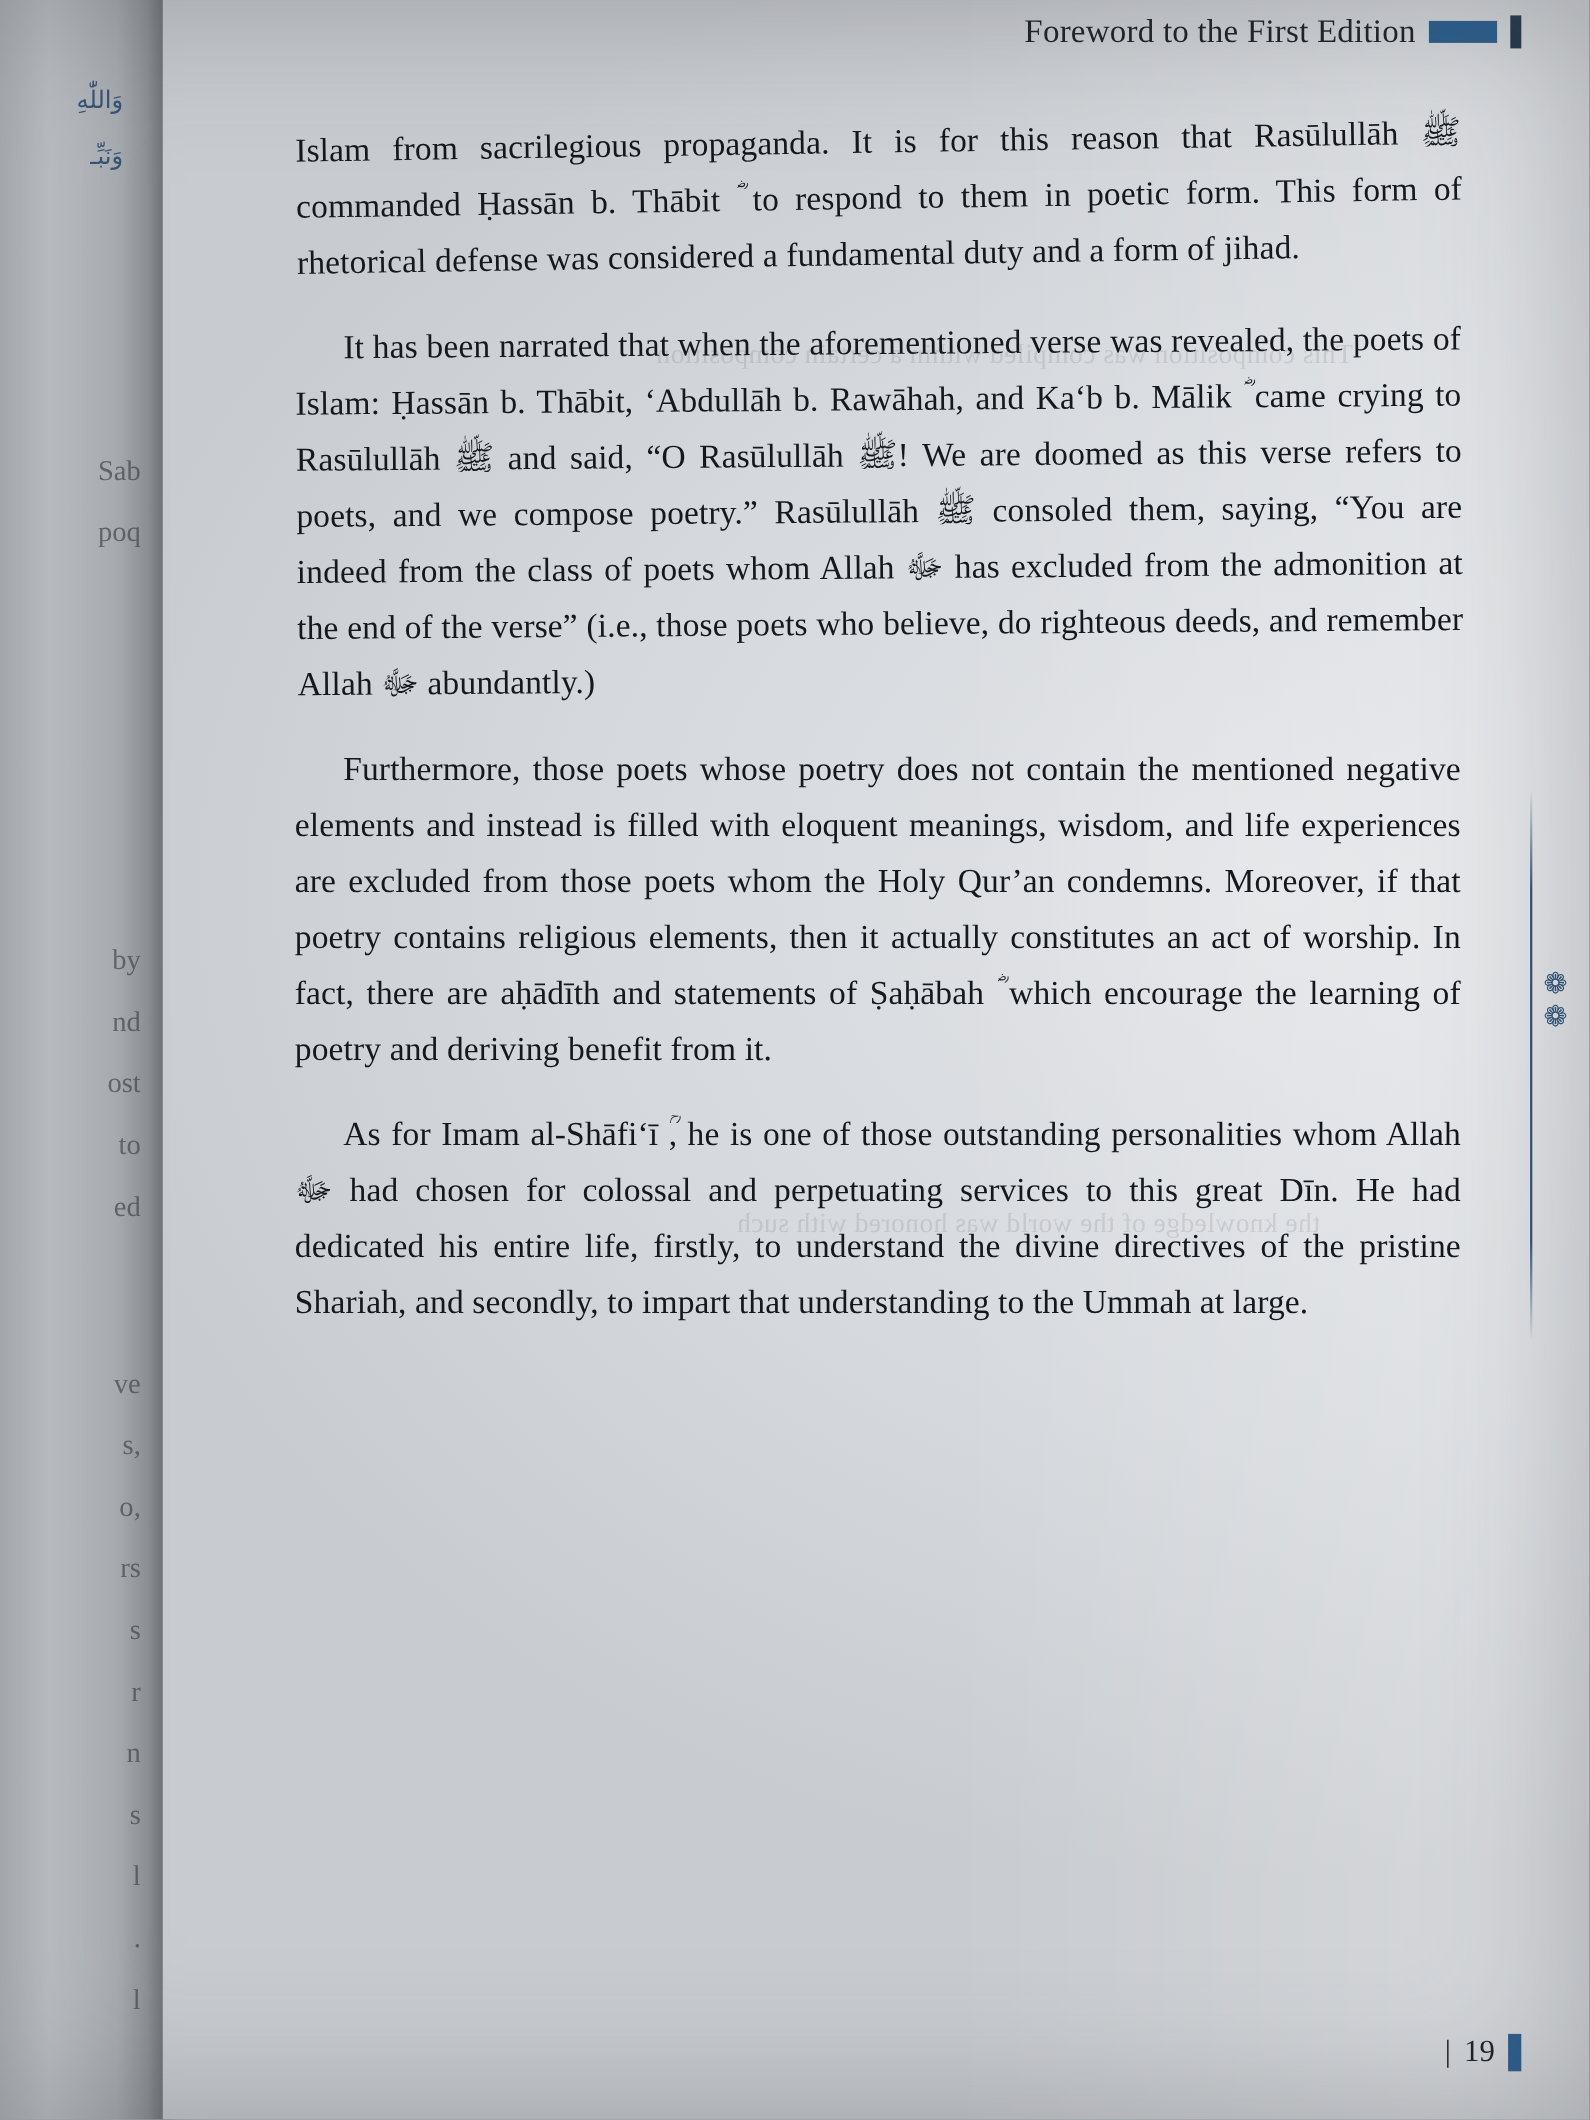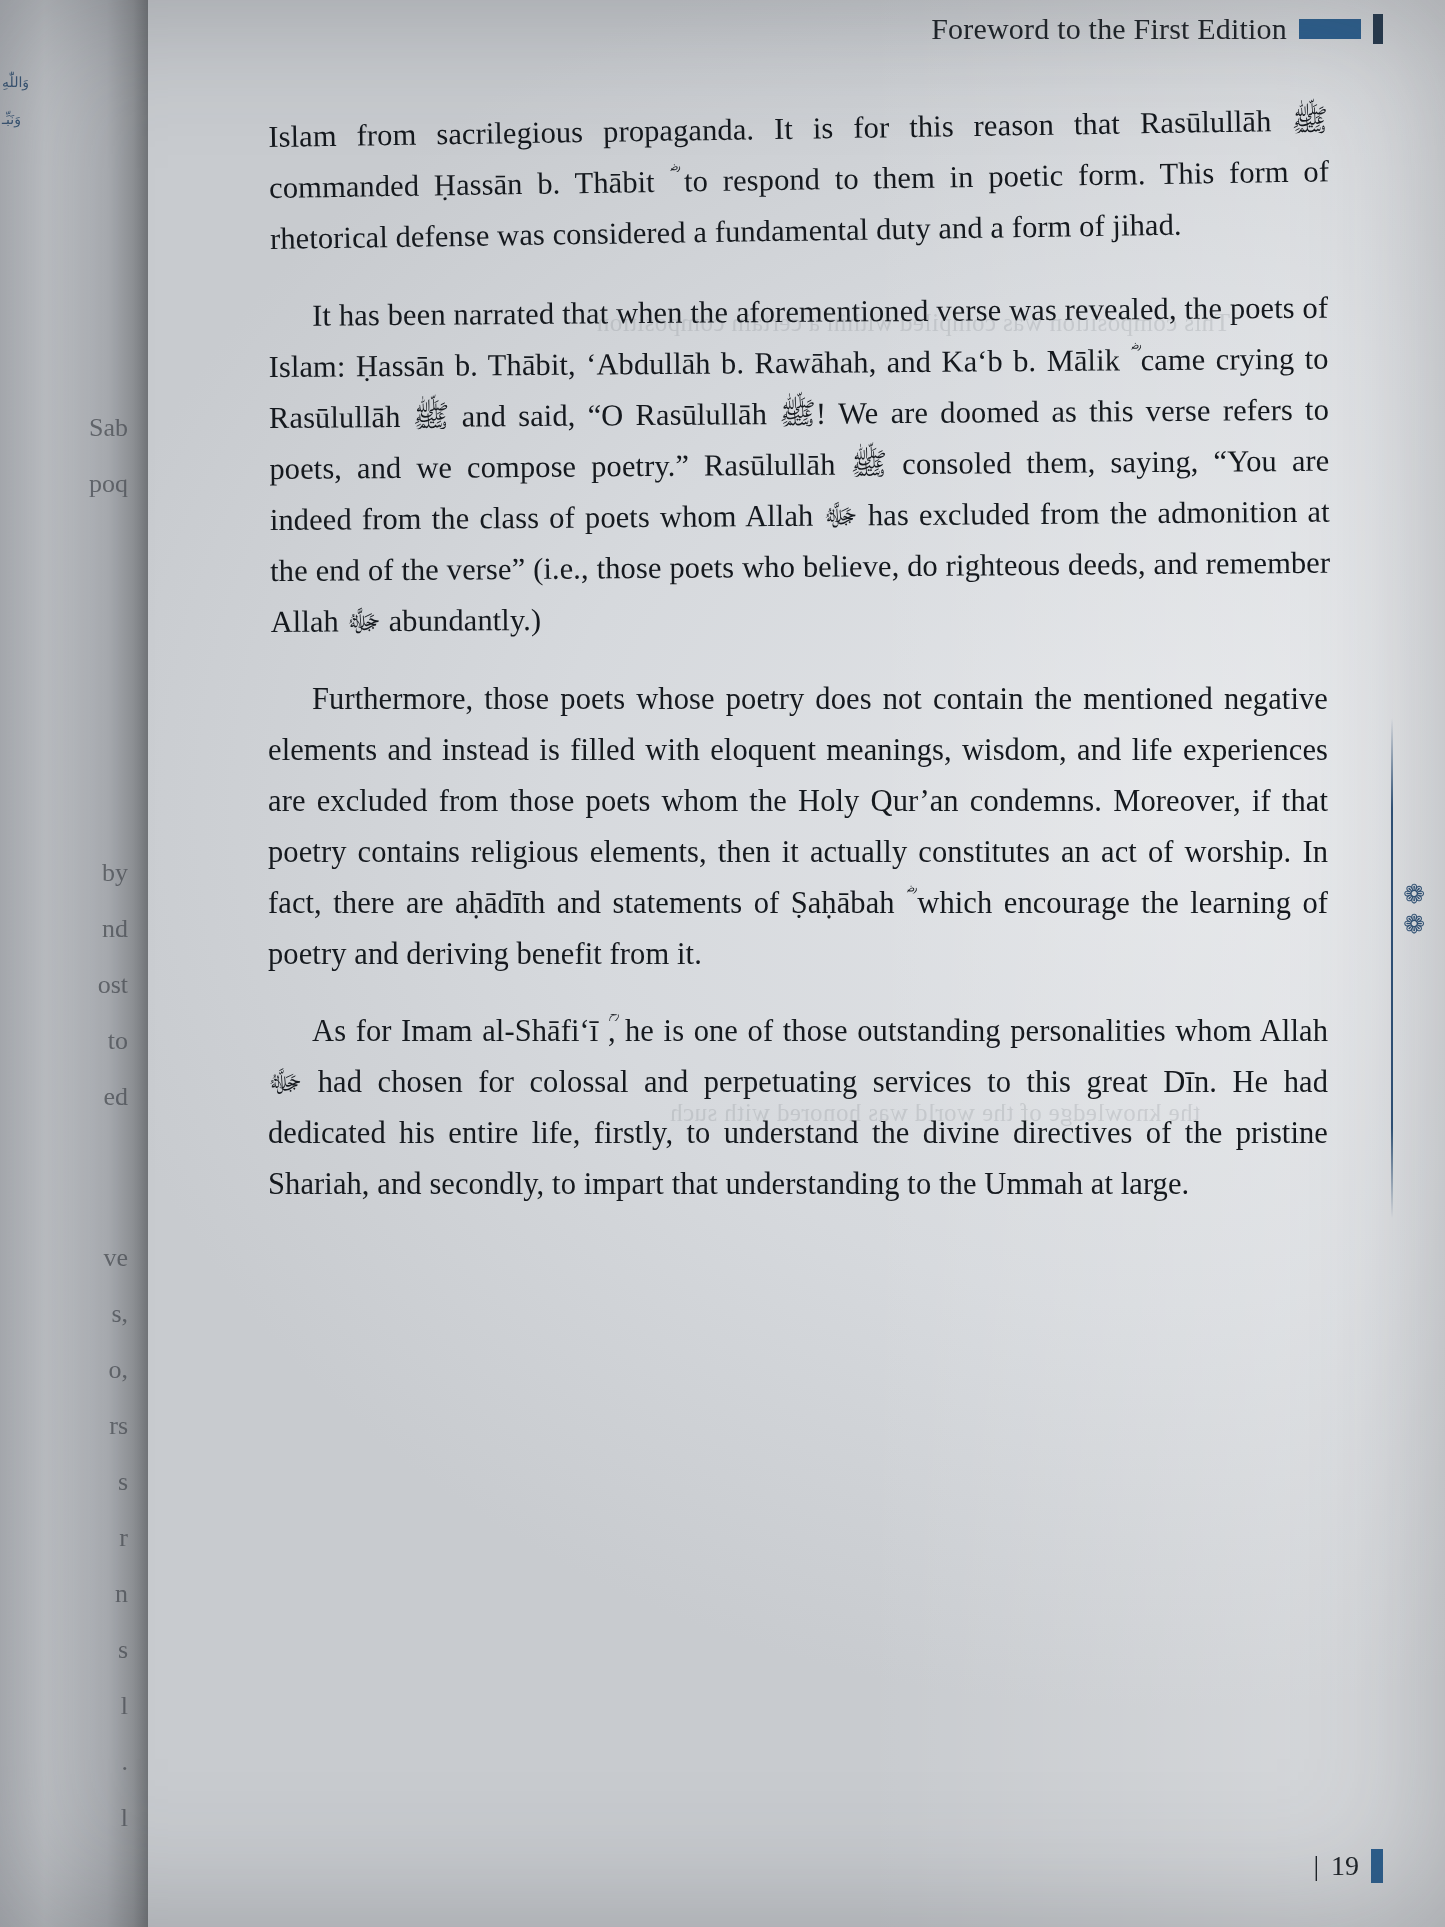--- a/index.html
+++ b/index.html
@@ -69,22 +69,22 @@
     font-size: 26px;
     line-height: 56px;
     padding-right: 8px;
     opacity: .78;
   }
   .sliver div { white-space: nowrap; }
 
   .arabic-mark {
     position: absolute;
     color: #2f4f72;
-    font-size: 14px;
-    text-align: left;
+    font-size: 22px;
+    text-align: right;
     line-height: 1.9;
     width: 110px;
     left: 2px;
     direction: rtl;
     opacity: .95;
   }
 
   
   .running-head {
     position: absolute;
@@ -177,21 +177,21 @@
     pointer-events: none;
   }
 </style>
 </head>
 <body>
 
 <div id="page">
 
   <div class="gutter-left">
     <div class="arabic-mark" style="top:70px">وَاللّٰهِ</div>
-    <div class="arabic-mark" style="top:107px">وَنَبِّـ</div>
+    <div class="arabic-mark" style="top:121px">وَنَبِّـ</div>
 
     <div class="sliver" style="top:845px">
       <div>by</div>
       <div>nd</div>
       <div>ost</div>
       <div>to</div>
       <div>ed</div>
     </div>
     <div class="sliver" style="top:400px">
       <div>Sab</div>

